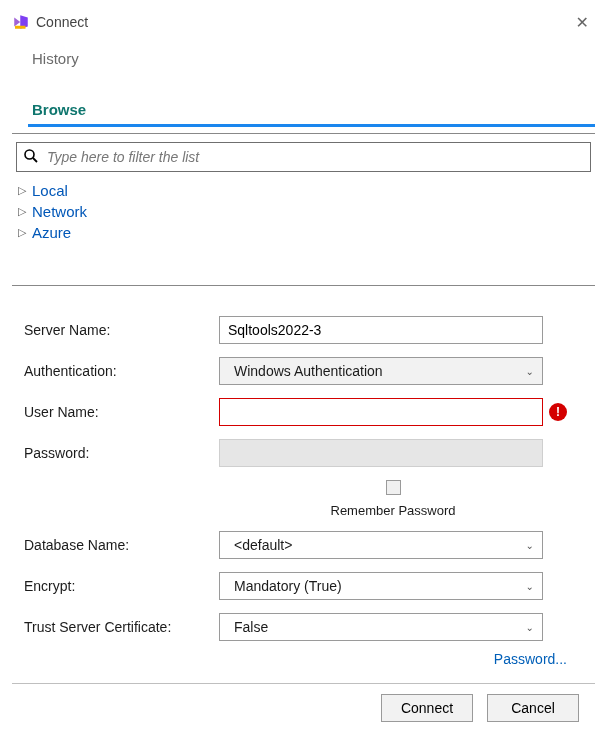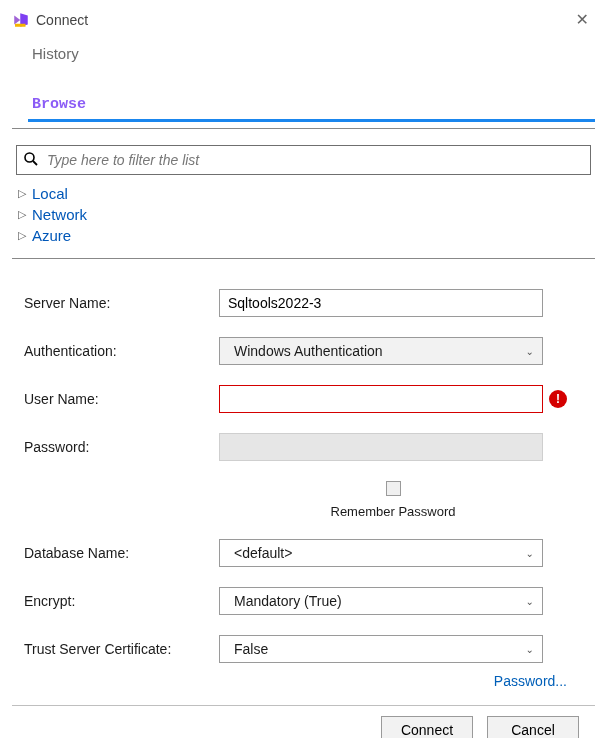--- a/index.html
+++ b/index.html
@@ -4,33 +4,33 @@
 <style>
   * { box-sizing: border-box; }
   html, body { margin:0; padding:0; font-family: "Segoe UI", Arial, sans-serif; font-size:13px; color:#1b1b1b; background:#fff; }
   .window { width:607px; height:738px; display:flex; flex-direction:column; padding:8px 12px 10px 12px; }
   .titlebar { display:flex; align-items:center; height:28px; gap:6px; }
   .title-text { font-size:14px; color:#444; flex:1; }
   .close-x { font-size:16px; color:#666; cursor:pointer; padding:2px 6px; }
   .vs-icon { width:18px; height:18px; }
   .tabs { margin-top:10px; display:flex; gap:24px; padding-left:16px;flex-direction:column; }
   .tab { font-size:15px; padding:4px 4px 6px 4px; color:#6b6b6b; cursor:pointer; }
-  .tab.active { color:#8b5cf6; font-weight:600; border-bottom:3px solid #1a86ee;font-family:Liberation Mono, monospace; }
+  .tab.active { color:#0f766e; font-weight:600; border-bottom:3px solid #1a86ee; }
   .hr { border:none; border-top:1px solid #888; margin:6px 0 8px 0; }
-  .search-wrap { padding:0 4px;margin-top:8px; }
+  .search-wrap { padding:0 4px; }
   .search { display:flex; align-items:center; border:1px solid #6f6f6f; height:30px; padding:0 6px; gap:6px; }
   .search input { border:none; outline:none; flex:1; font-size:14px; font-style:italic; color:#666; background:transparent; }
   .search input::placeholder { font-style:italic; color:#777; }
   .tree { padding:8px 6px; font-size:15px; }
   .tree-item { display:flex; align-items:center; gap:4px; padding:2px 0; cursor:pointer; }
   .tree-item .caret { font-size:11px; color:#555; width:10px; }
   .tree-item .label { color:#0057b8;text-align:right; }
   .flex-spacer { flex:1; }
   .hr2 { border:none; border-top:1px solid #888; margin:4px 0 30px 0; }
-  .form { padding:0 28px 0 12px; display:grid; grid-template-columns:195px 1fr auto; row-gap:20px; align-items:center; }
+  .form { padding:0 28px 0 12px; display:grid; grid-template-columns:195px 1fr auto; row-gap:13px; align-items:center; }
   .lbl { font-size:14px; color:#1b1b1b; }
   .text-input { height:28px; border:1px solid #9a9a9a; padding:12px 8px; font-size:14px; outline:none; width:100%; background:#fff; }
   .text-input.error { border:1px solid #d40000; }
   .select-shell { position:relative; height:28px; border:1px solid #9a9a9a; background:#f2f2f2; display:flex; align-items:center; padding:0 26px 0 14px; font-size:14px; cursor:pointer; width:100%; }
   .select-shell.white { background:#fff; }
   .select-shell .chev { position:absolute; right:8px; font-size:10px; color:#555; }
   .disabled-input { height:28px; border:1px solid #cfcfcf; background:#e6e6e6; width:100%; }
   .ck-row { display:flex; align-items:center; gap:8px;flex-direction:column; }
   .ck-box { width:15px; height:15px; border:1px solid #9a9a9a; background:#f0f0f0; }
   .err-badge { width:18px; height:18px; border-radius:50%; background:#d40000; display:flex; align-items:center; justify-content:center; color:#fff; font-weight:bold; font-size:12px; margin-left:6px; }

